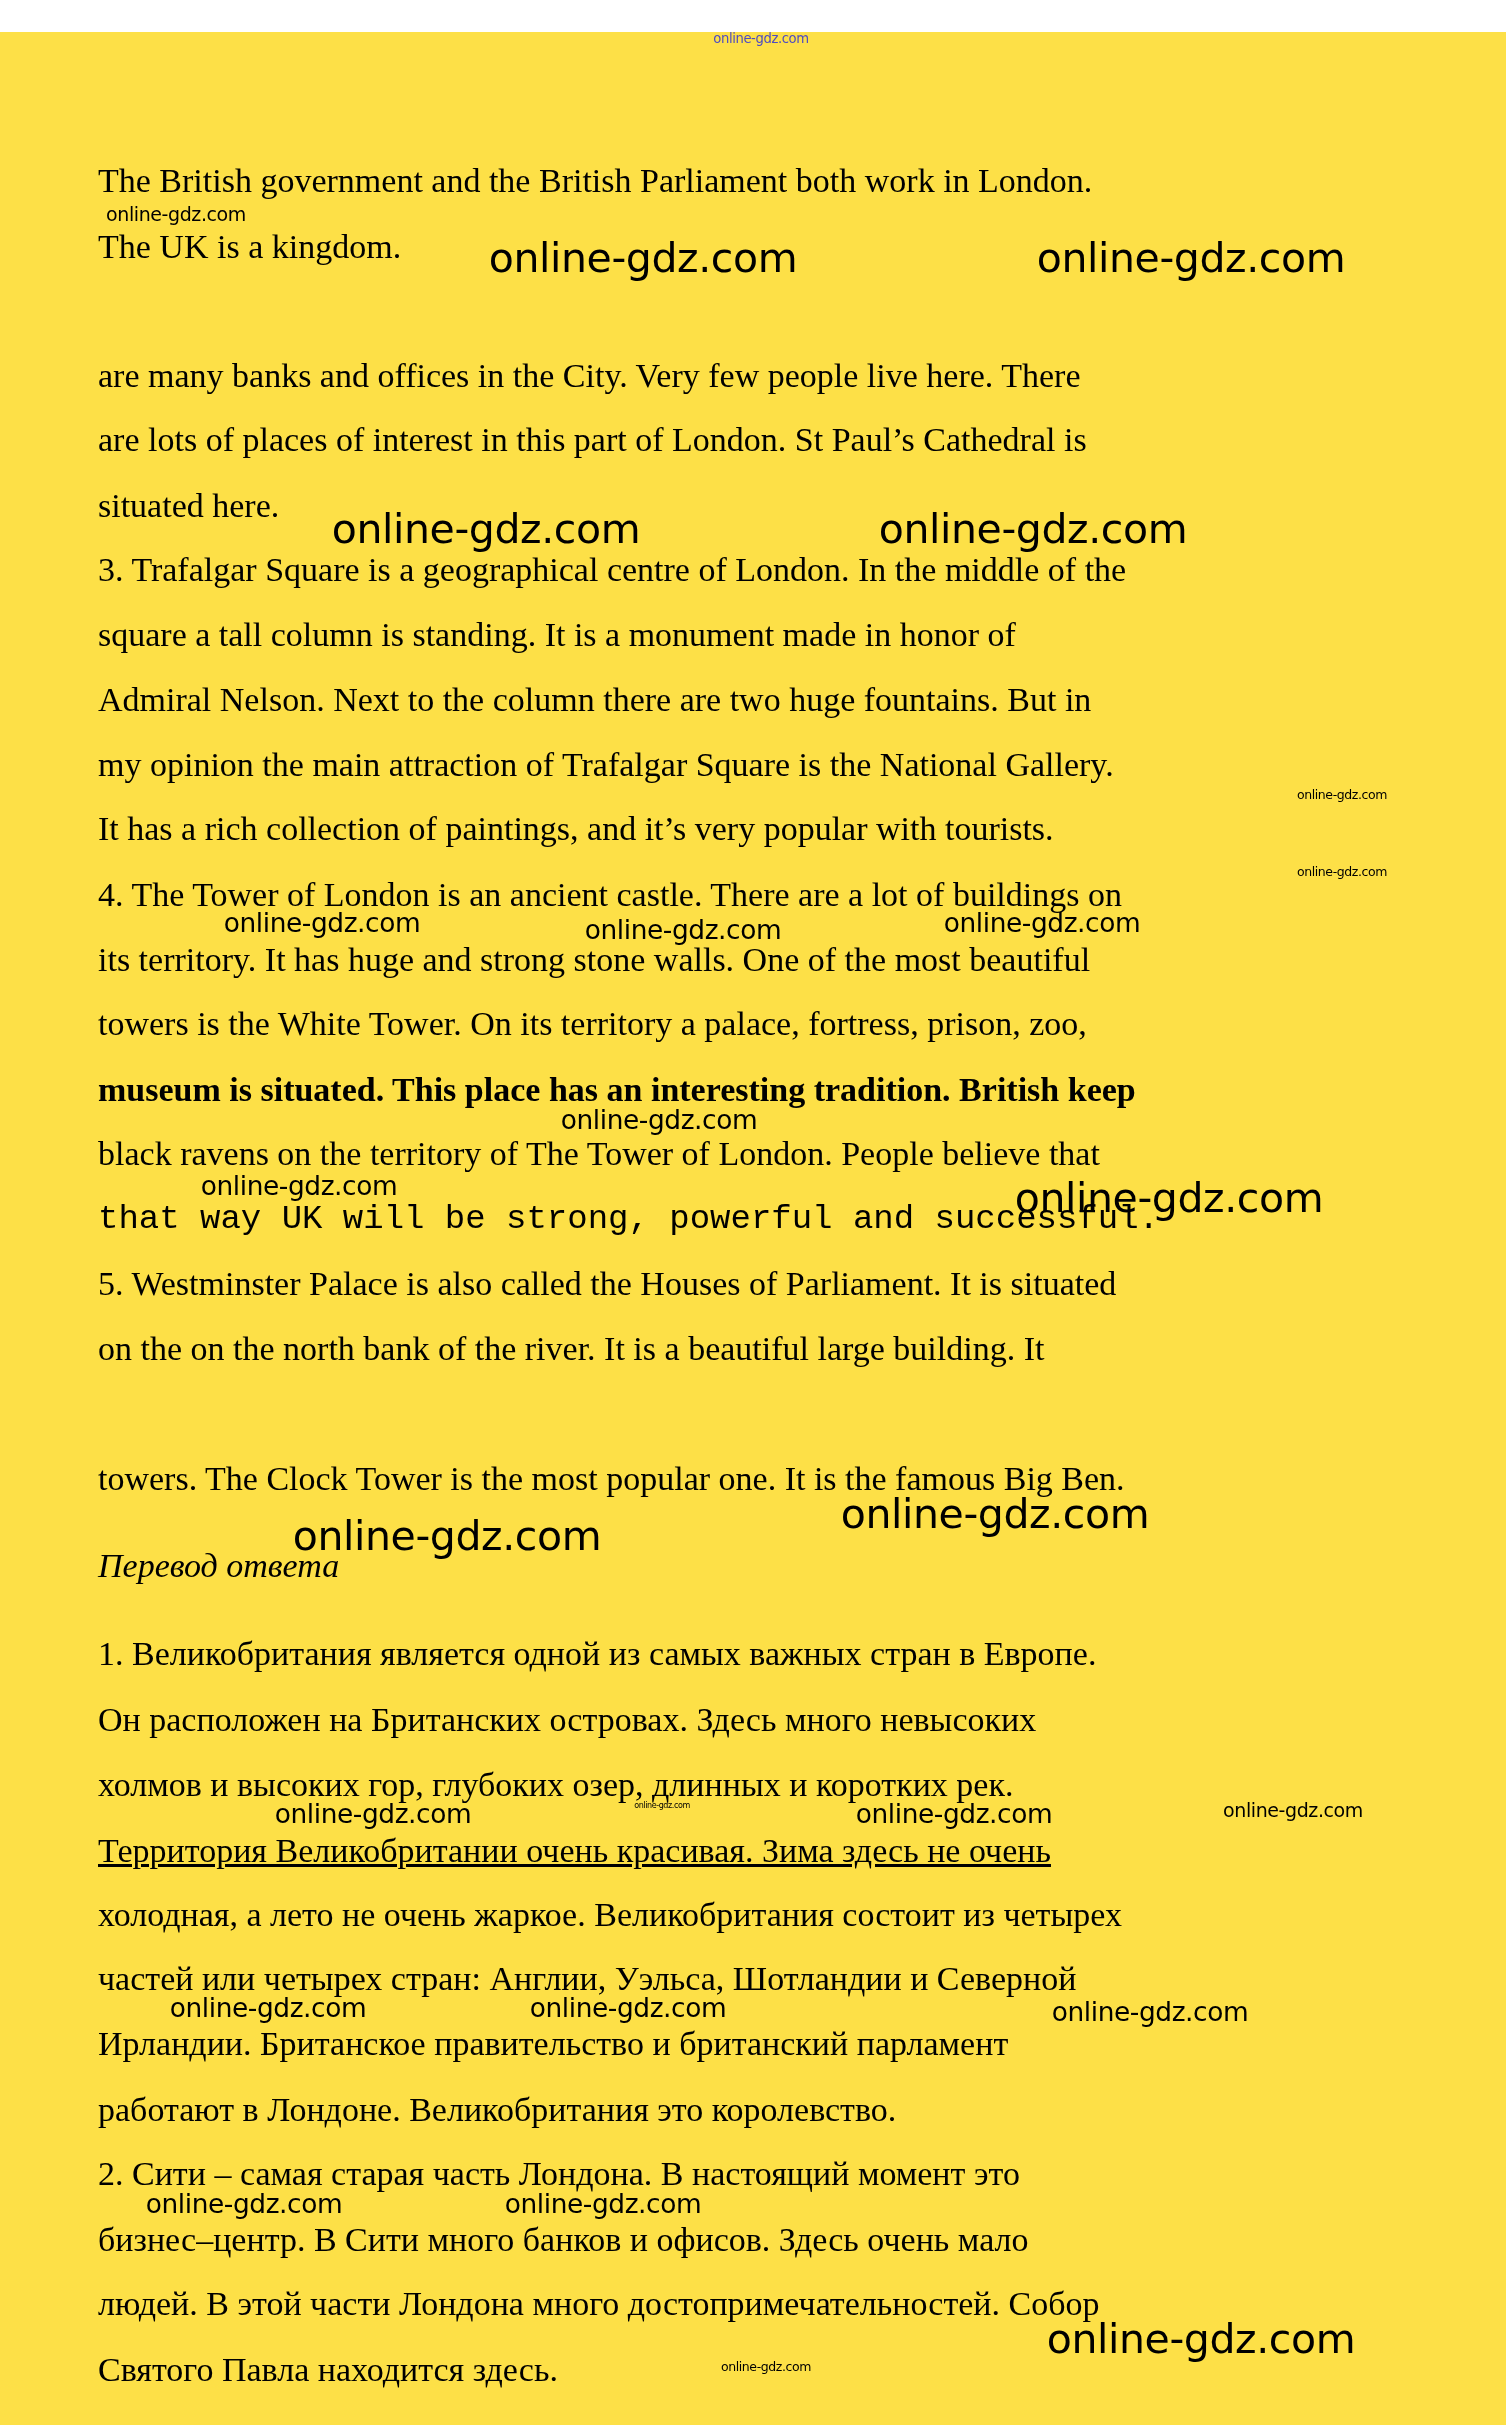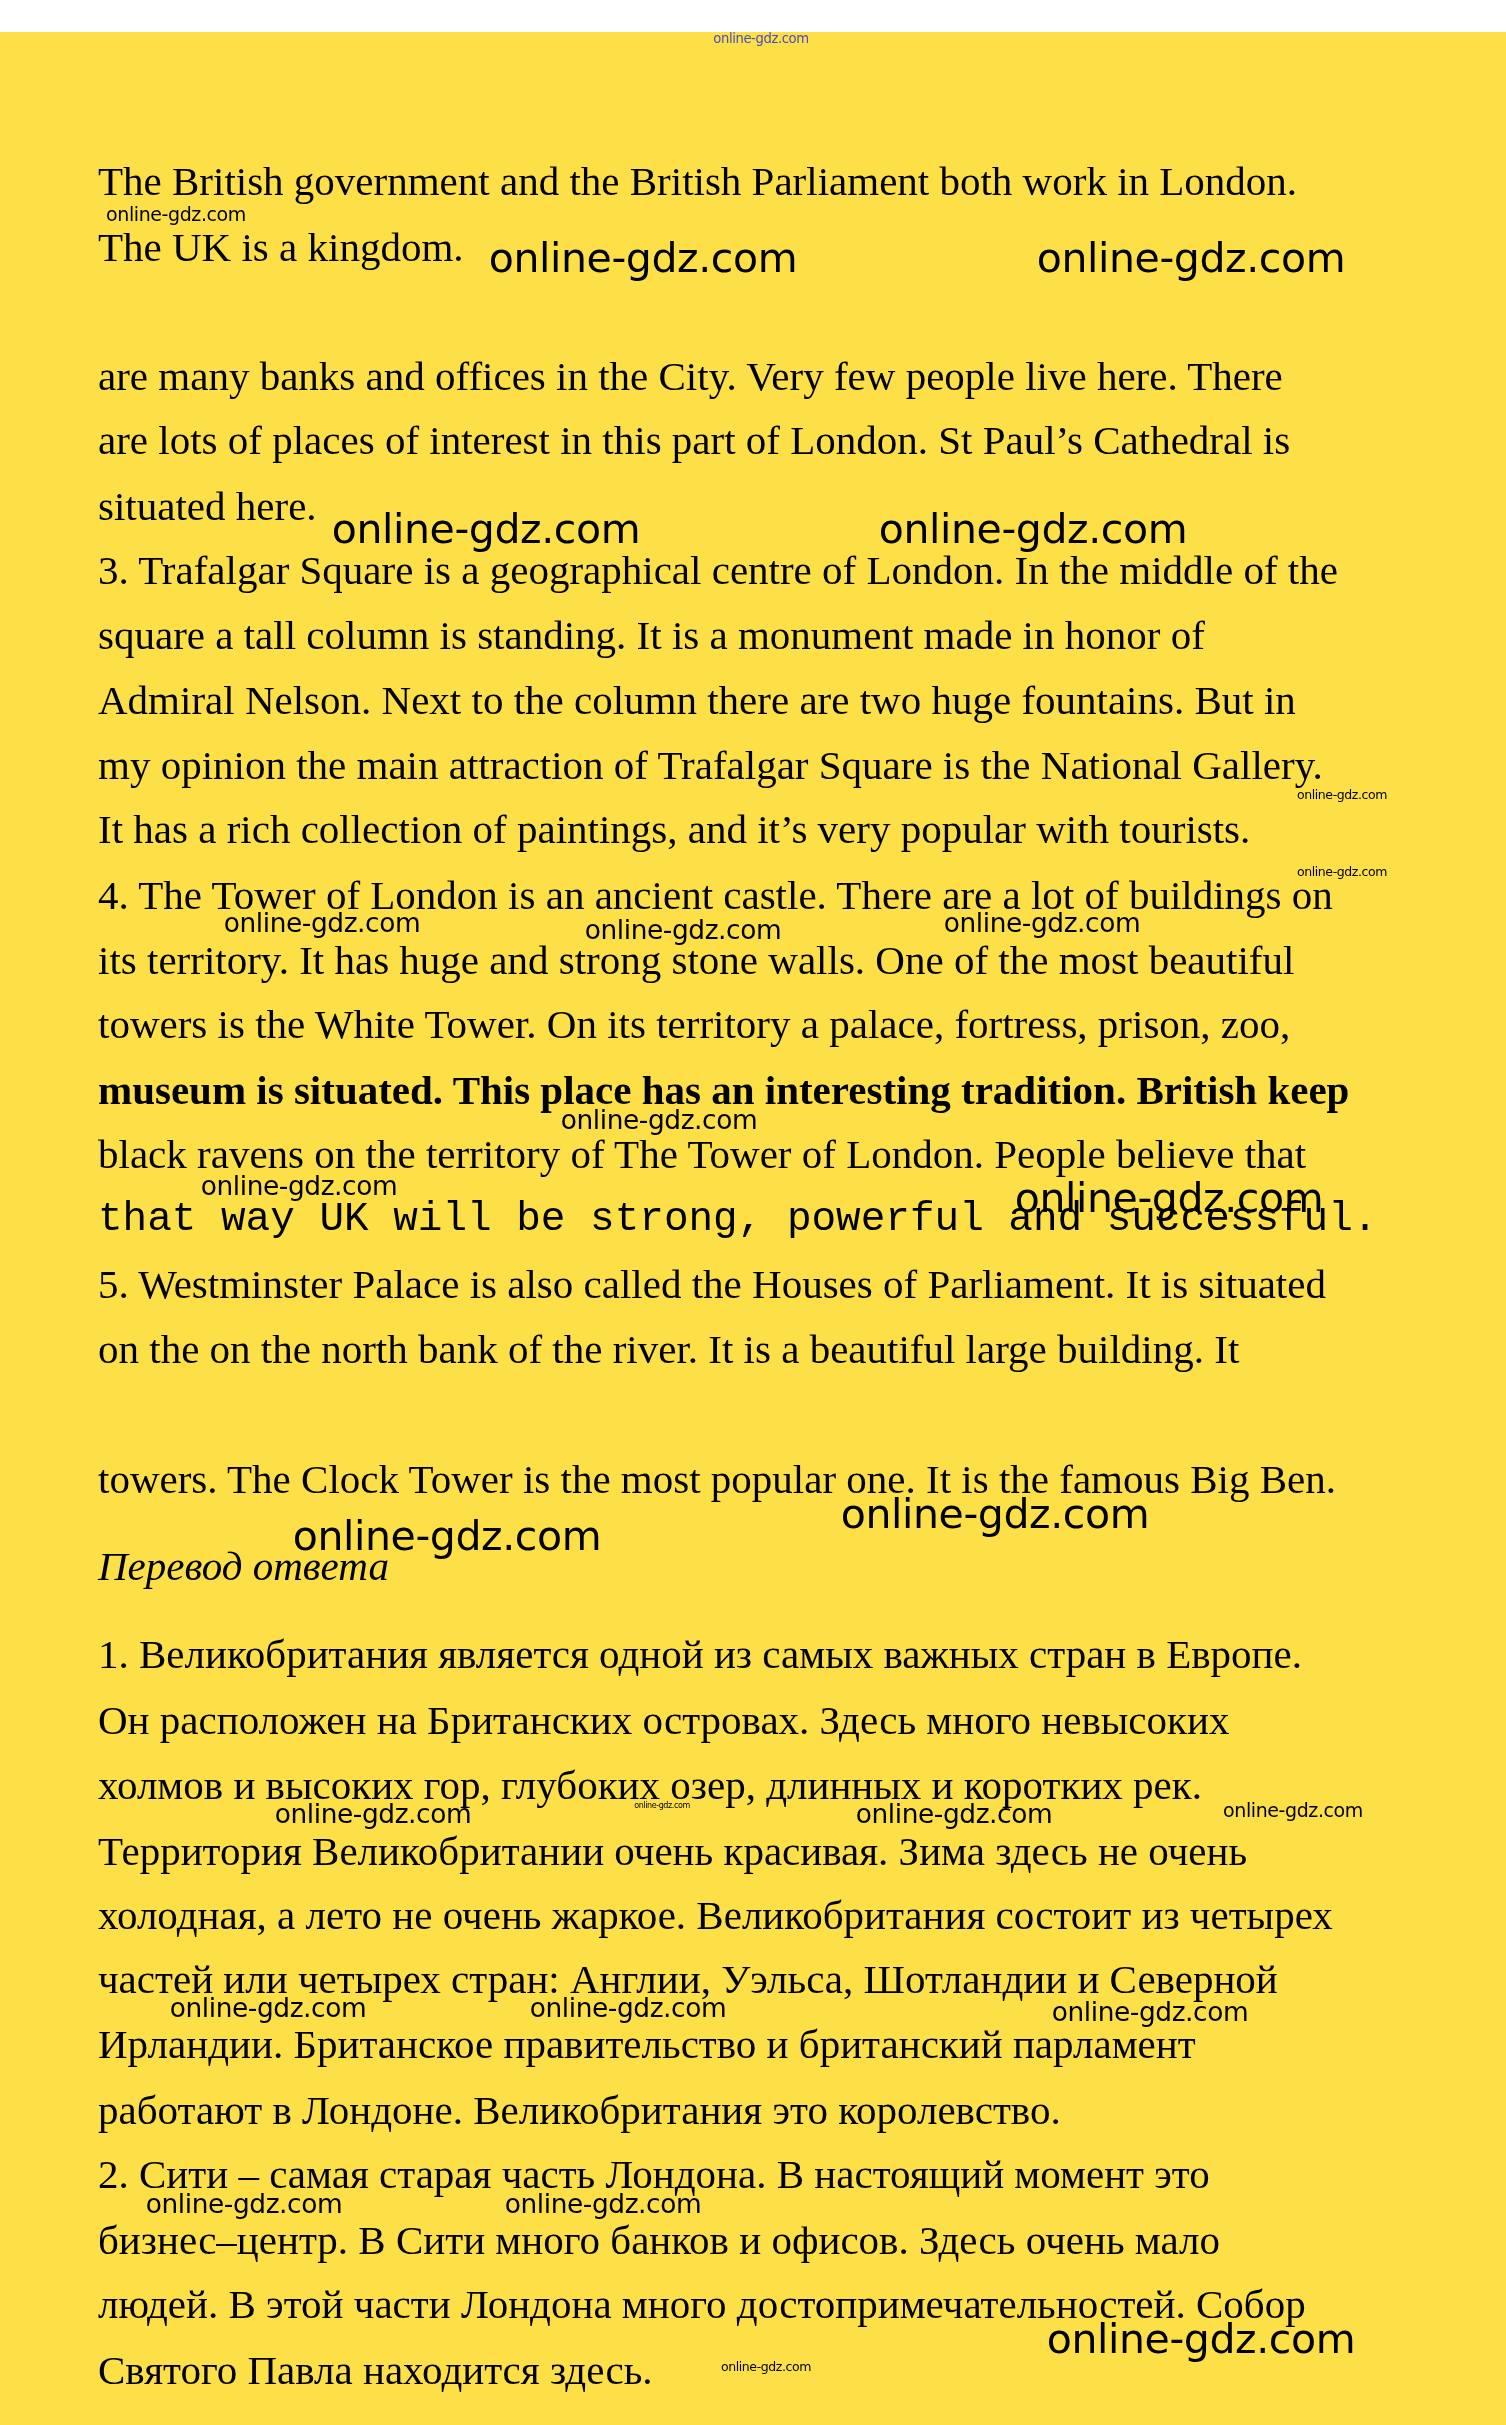--- a/index.html
+++ b/index.html
@@ -1,21 +1,21 @@
 <!DOCTYPE html>
 <html style="font-size:11.7px"><head>
 <meta charset="utf-8">
 <style>
   html, body { margin: 0; padding: 0; background: #ffffff; }
   body { width: 1507px; height: 2426px; position: relative; overflow: hidden; }
   .page { position: absolute; left: 0; top: 0; width: 1507px; height: 2426px; background: #fde047; margin-top: 32px; }
   .line {
     position: absolute; left: 98px;
     font-family: "Liberation Serif", "DejaVu Serif", serif;
-    font-size: 41px; line-height: 1; color: #000; white-space: nowrap;
+    font-size: 34px; line-height: 1; color: #000; white-space: nowrap;
     transform: translateY(-50%);
   }
   .heading-ital { font-style: italic; }
   .wm {
     position: absolute; transform: translate(-50%, -50%);
     font-family: "DejaVu Sans", "Liberation Sans", sans-serif;
     color: #000; white-space: nowrap; line-height: 1; letter-spacing: -0.4px;
   }
   .wm-big { font-size: 41px; }
   .wm-med { font-size: 26.4px; }
@@ -49,21 +49,21 @@
   <div class="line" style="top:1187px;font-family:Liberation Mono, monospace;">that way UK will be strong, powerful and successful.</div>
   <div class="line" style="top:1252px;">5. Westminster Palace is also called the Houses of Parliament. It is situated</div>
   <div class="line" style="top:1317px;">on the on the north bank of the river. It is a beautiful large building. It</div>
   <div class="line" style="top:1447px;">towers. The Clock Tower is the most popular one. It is the famous Big Ben.</div>
 
   <div class="line heading-ital" style="top:1534px;">Перевод ответа</div>
 
   <div class="line" style="top:1622px;">1. Великобритания является одной из самых важных стран в Европе.</div>
   <div class="line" style="top:1688px;">Он расположен на Британских островах. Здесь много невысоких</div>
   <div class="line" style="top:1753px;">холмов и высоких гор, глубоких озер, длинных и коротких рек.</div>
-  <div class="line" style="top:1819px;">Территория Великобритании очень красивая. Зима здесь не очень</div>
+  <div class="line" style="top:1819px;text-decoration:underline;">Территория Великобритании очень красивая. Зима здесь не очень</div>
   <div class="line" style="top:1883px;">холодная, а лето не очень жаркое. Великобритания состоит из четырех</div>
   <div class="line" style="top:1947px;">частей или четырех стран: Англии, Уэльса, Шотландии и Северной</div>
   <div class="line" style="top:2012px;">Ирландии. Британское правительство и британский парламент</div>
   <div class="line" style="top:2078px;">работают в Лондоне. Великобритания это королевство.</div>
   <div class="line" style="top:2142px;">2. Сити – самая старая часть Лондона. В настоящий момент это</div>
   <div class="line" style="top:2208px;">бизнес–центр. В Сити много банков и офисов. Здесь очень мало</div>
   <div class="line" style="top:2272px;">людей. В этой части Лондона много достопримечательностей. Собор</div>
   <div class="line" style="top:2338px;">Святого Павла находится здесь.</div>
 
   <div class="wm wm-small" style="left:176px; top:182px;">online-gdz.com</div>

